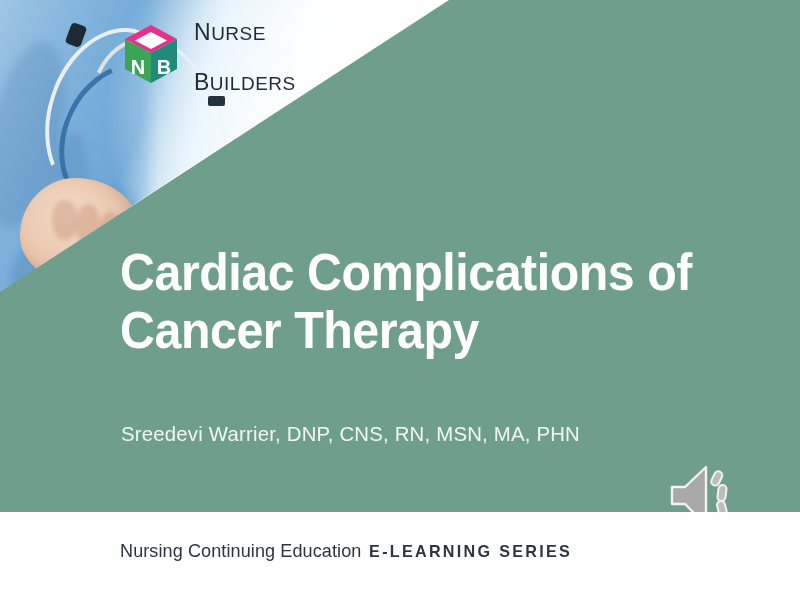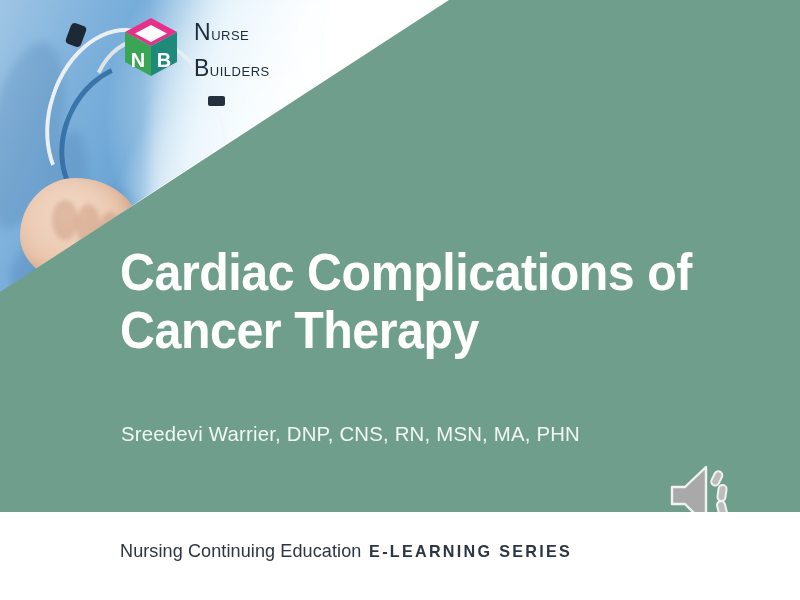--- a/index.html
+++ b/index.html
@@ -148,28 +148,28 @@
   }
   .logo-mark { width: 58px; height: 62px; display: block; }
   .logo-words {
     display: flex;
     flex-direction: column;
     line-height: 1.0;
   }
   .logo-word {
     font-family: "Liberation Sans", sans-serif;
     font-weight: 400;
-    font-size: 19px;
+    font-size: 27px;
     letter-spacing: 0.5px;
     color: #1d2b3a;
     font-variant: small-caps;
     text-transform: lowercase;
   }
   .logo-word::first-letter { font-size: 33px; }
-  .logo-word.second { margin-top: 3px; }
+  .logo-word.second { margin-top: 17px; }
 
   
   .title {
     position: absolute;
     left: 120px;
     top: 243px;
     width: 640px;
     color: #ffffff;
     font-family: "Liberation Sans Narrow", "Liberation Sans", sans-serif;
     font-weight: bold;

